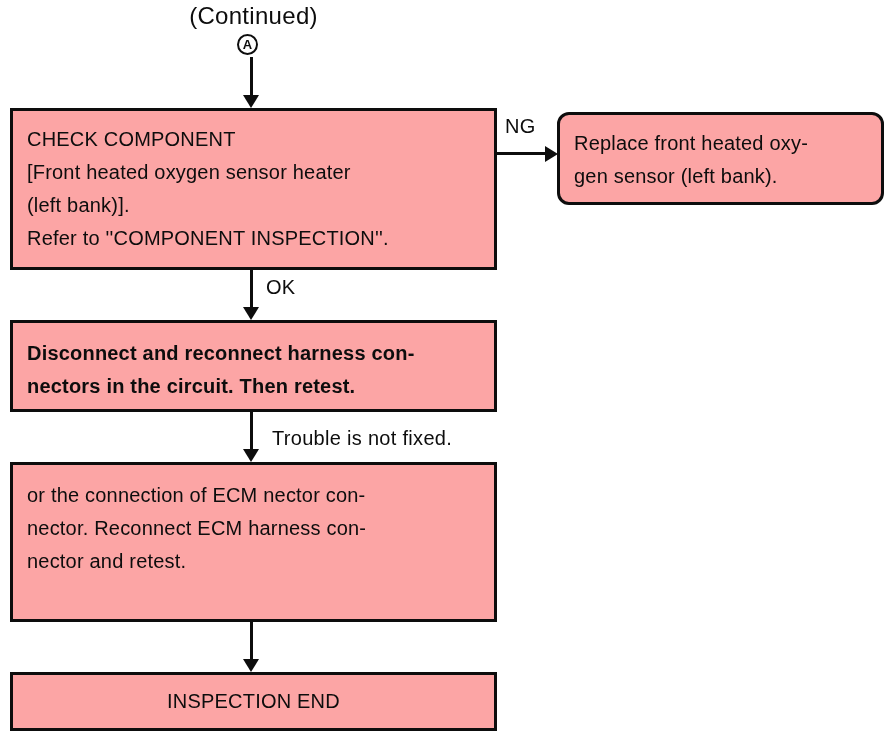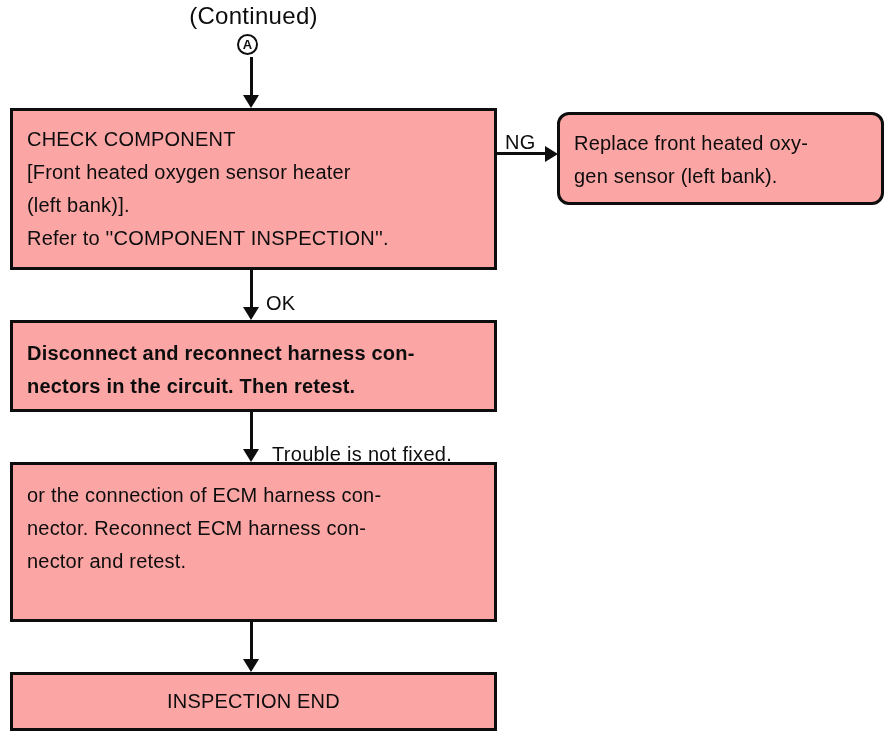--- a/index.html
+++ b/index.html
@@ -61,21 +61,20 @@
     height: 0;
     border-top: 8px solid transparent;
     border-bottom: 8px solid transparent;
     border-left: 13px solid #0d0d0d;
   }
   .edge-label {
     position: absolute;
     font-size: 20px;
     letter-spacing: 0.3px;
     white-space: nowrap;
-    margin-top: 16px;
   }
   .continued {
     position: absolute;
     left: 10px;
     top: 2px;
     width: 487px;
     text-align: center;
     font-size: 24px;
     letter-spacing: 0.3px;
   }
@@ -132,21 +131,21 @@
   <div class="flow-box" style="left:10px; top:320px; width:487px; height:92px; padding-top:14px;font-weight:bold;">
     <div class="line">Disconnect and reconnect harness con-</div>
     <div class="line">nectors in the circuit. Then retest.</div>
   </div>
 
   <div class="edge-label" style="left:272px; top:427px;text-align:center;">Trouble is not fixed.</div>
   <div class="vline" style="left:250px; top:412px; height:38px;"></div>
   <div class="arrowhead-down" style="left:243px; top:449px;"></div>
 
   <div class="flow-box" style="left:10px; top:462px; width:487px; height:160px; padding-top:14px;">
-    <div class="line">or the connection of ECM harness con-</div>
+    <div class="line">or the connection of ECM nector con-</div>
     <div class="line">nector. Reconnect ECM harness con-</div>
     <div class="line">nector and retest.</div>
   </div>
 
   <div class="vline" style="left:250px; top:622px; height:38px;"></div>
   <div class="arrowhead-down" style="left:243px; top:659px;"></div>
 
   <div class="flow-box terminal-box" style="left:10px; top:672px; width:487px; height:59px;">
     <span>INSPECTION END</span>
   </div>

